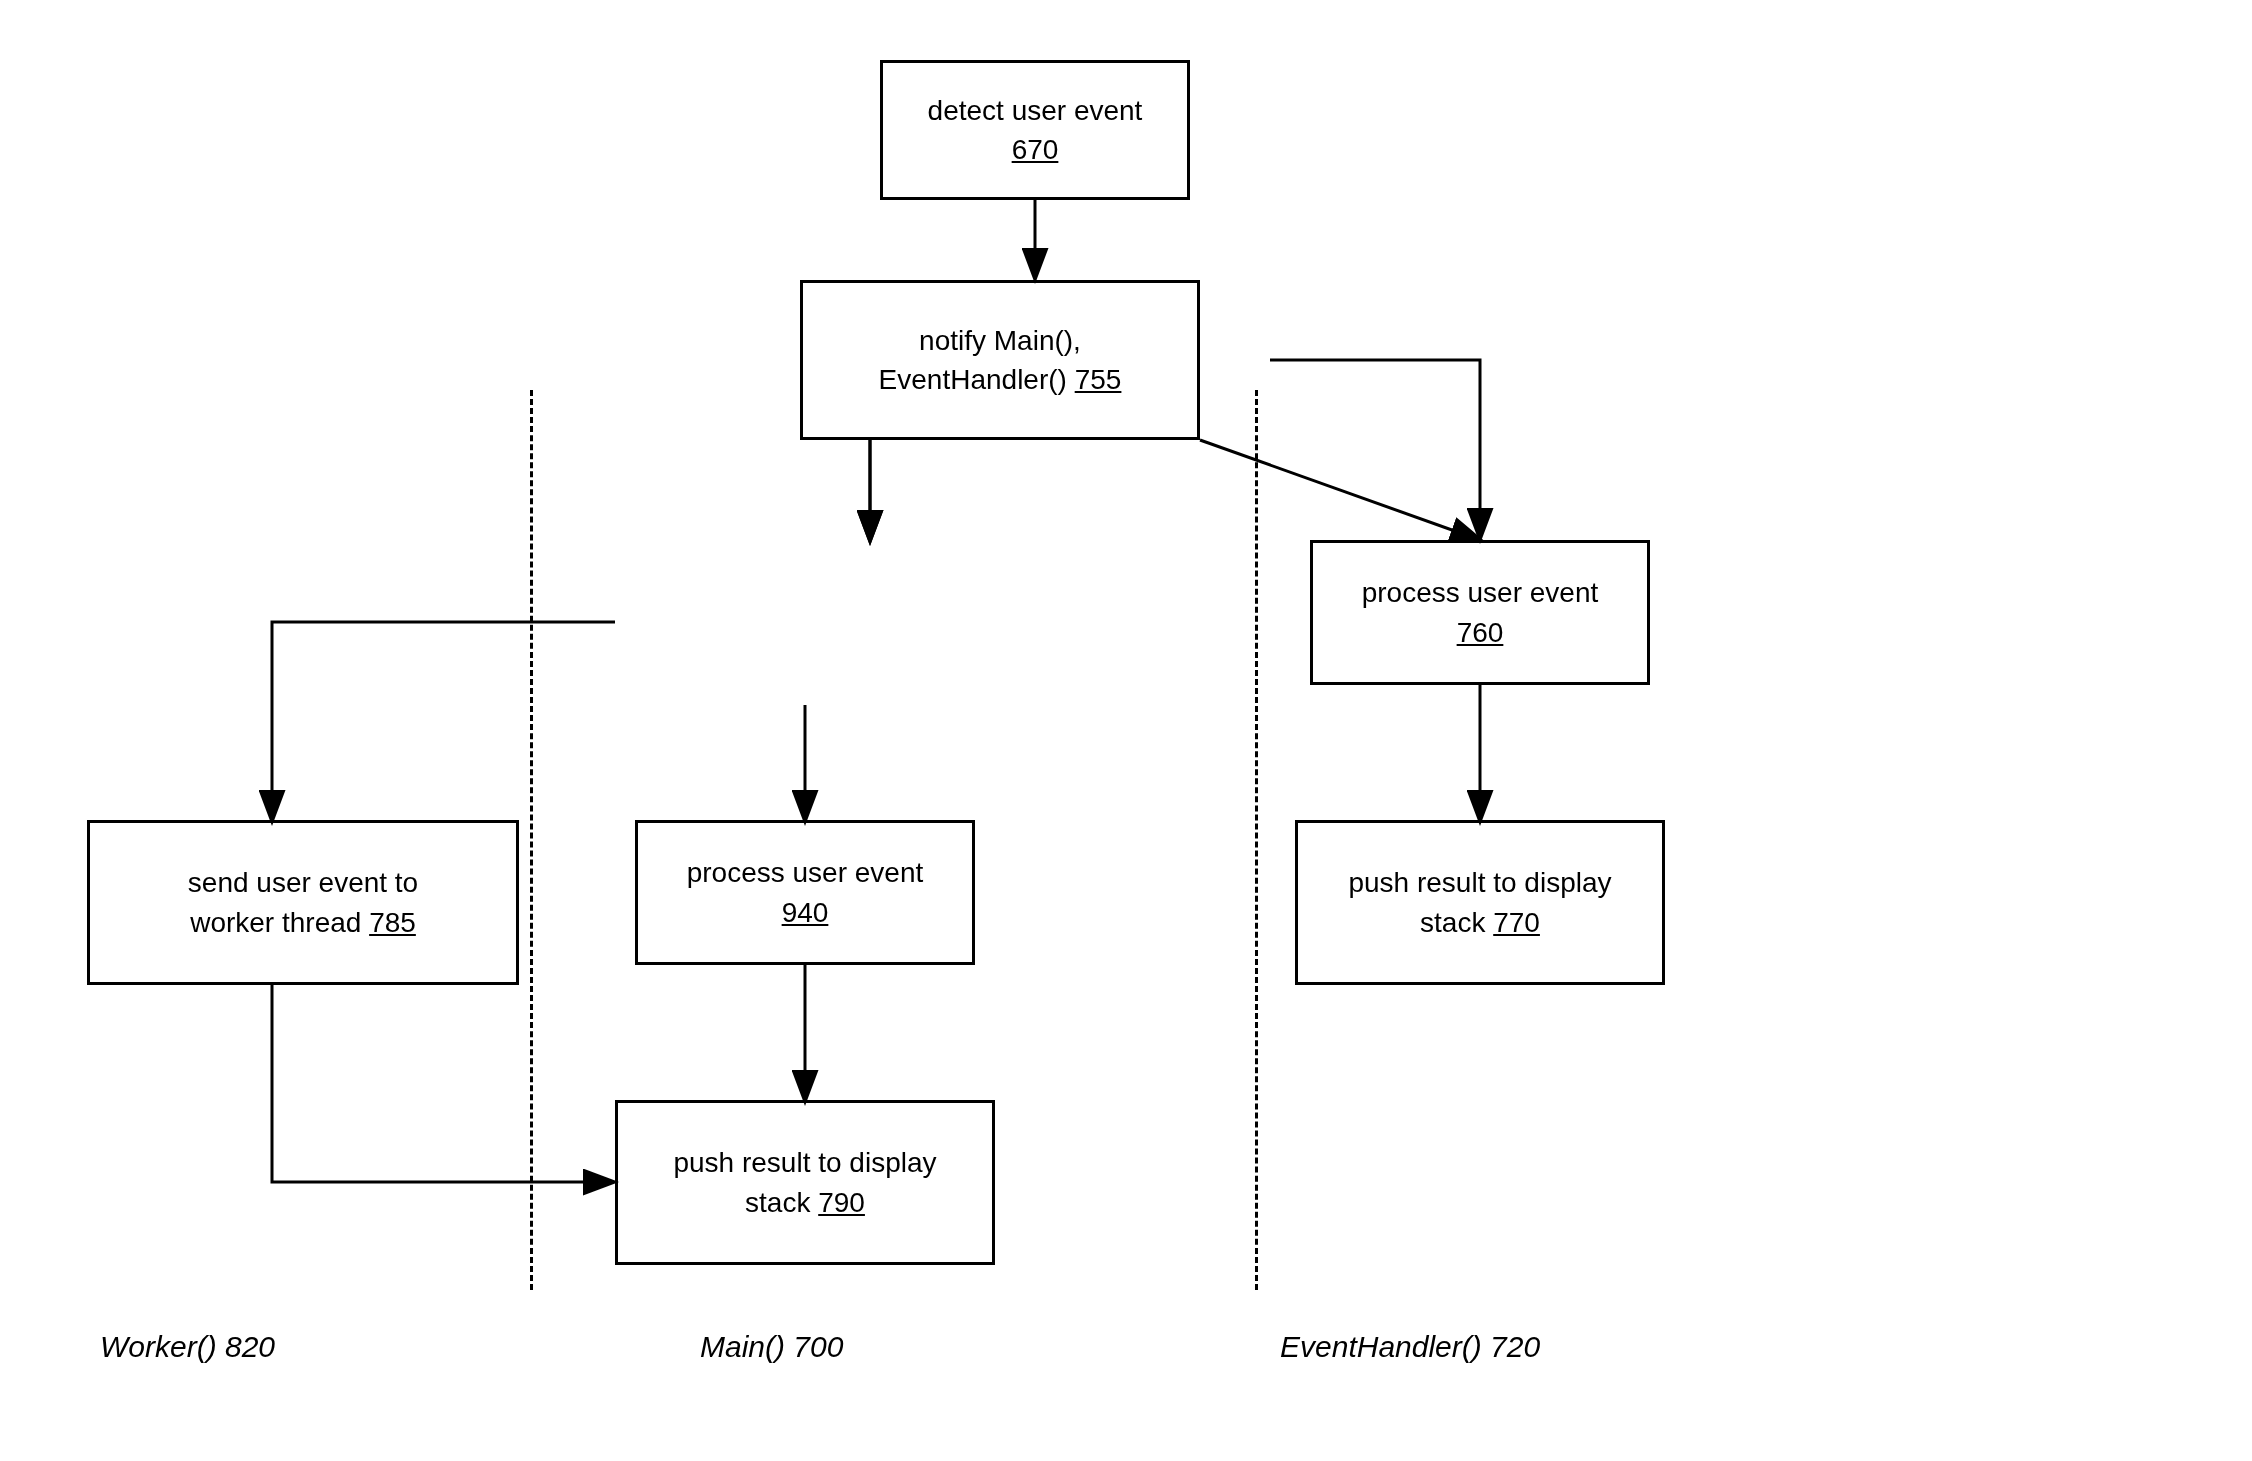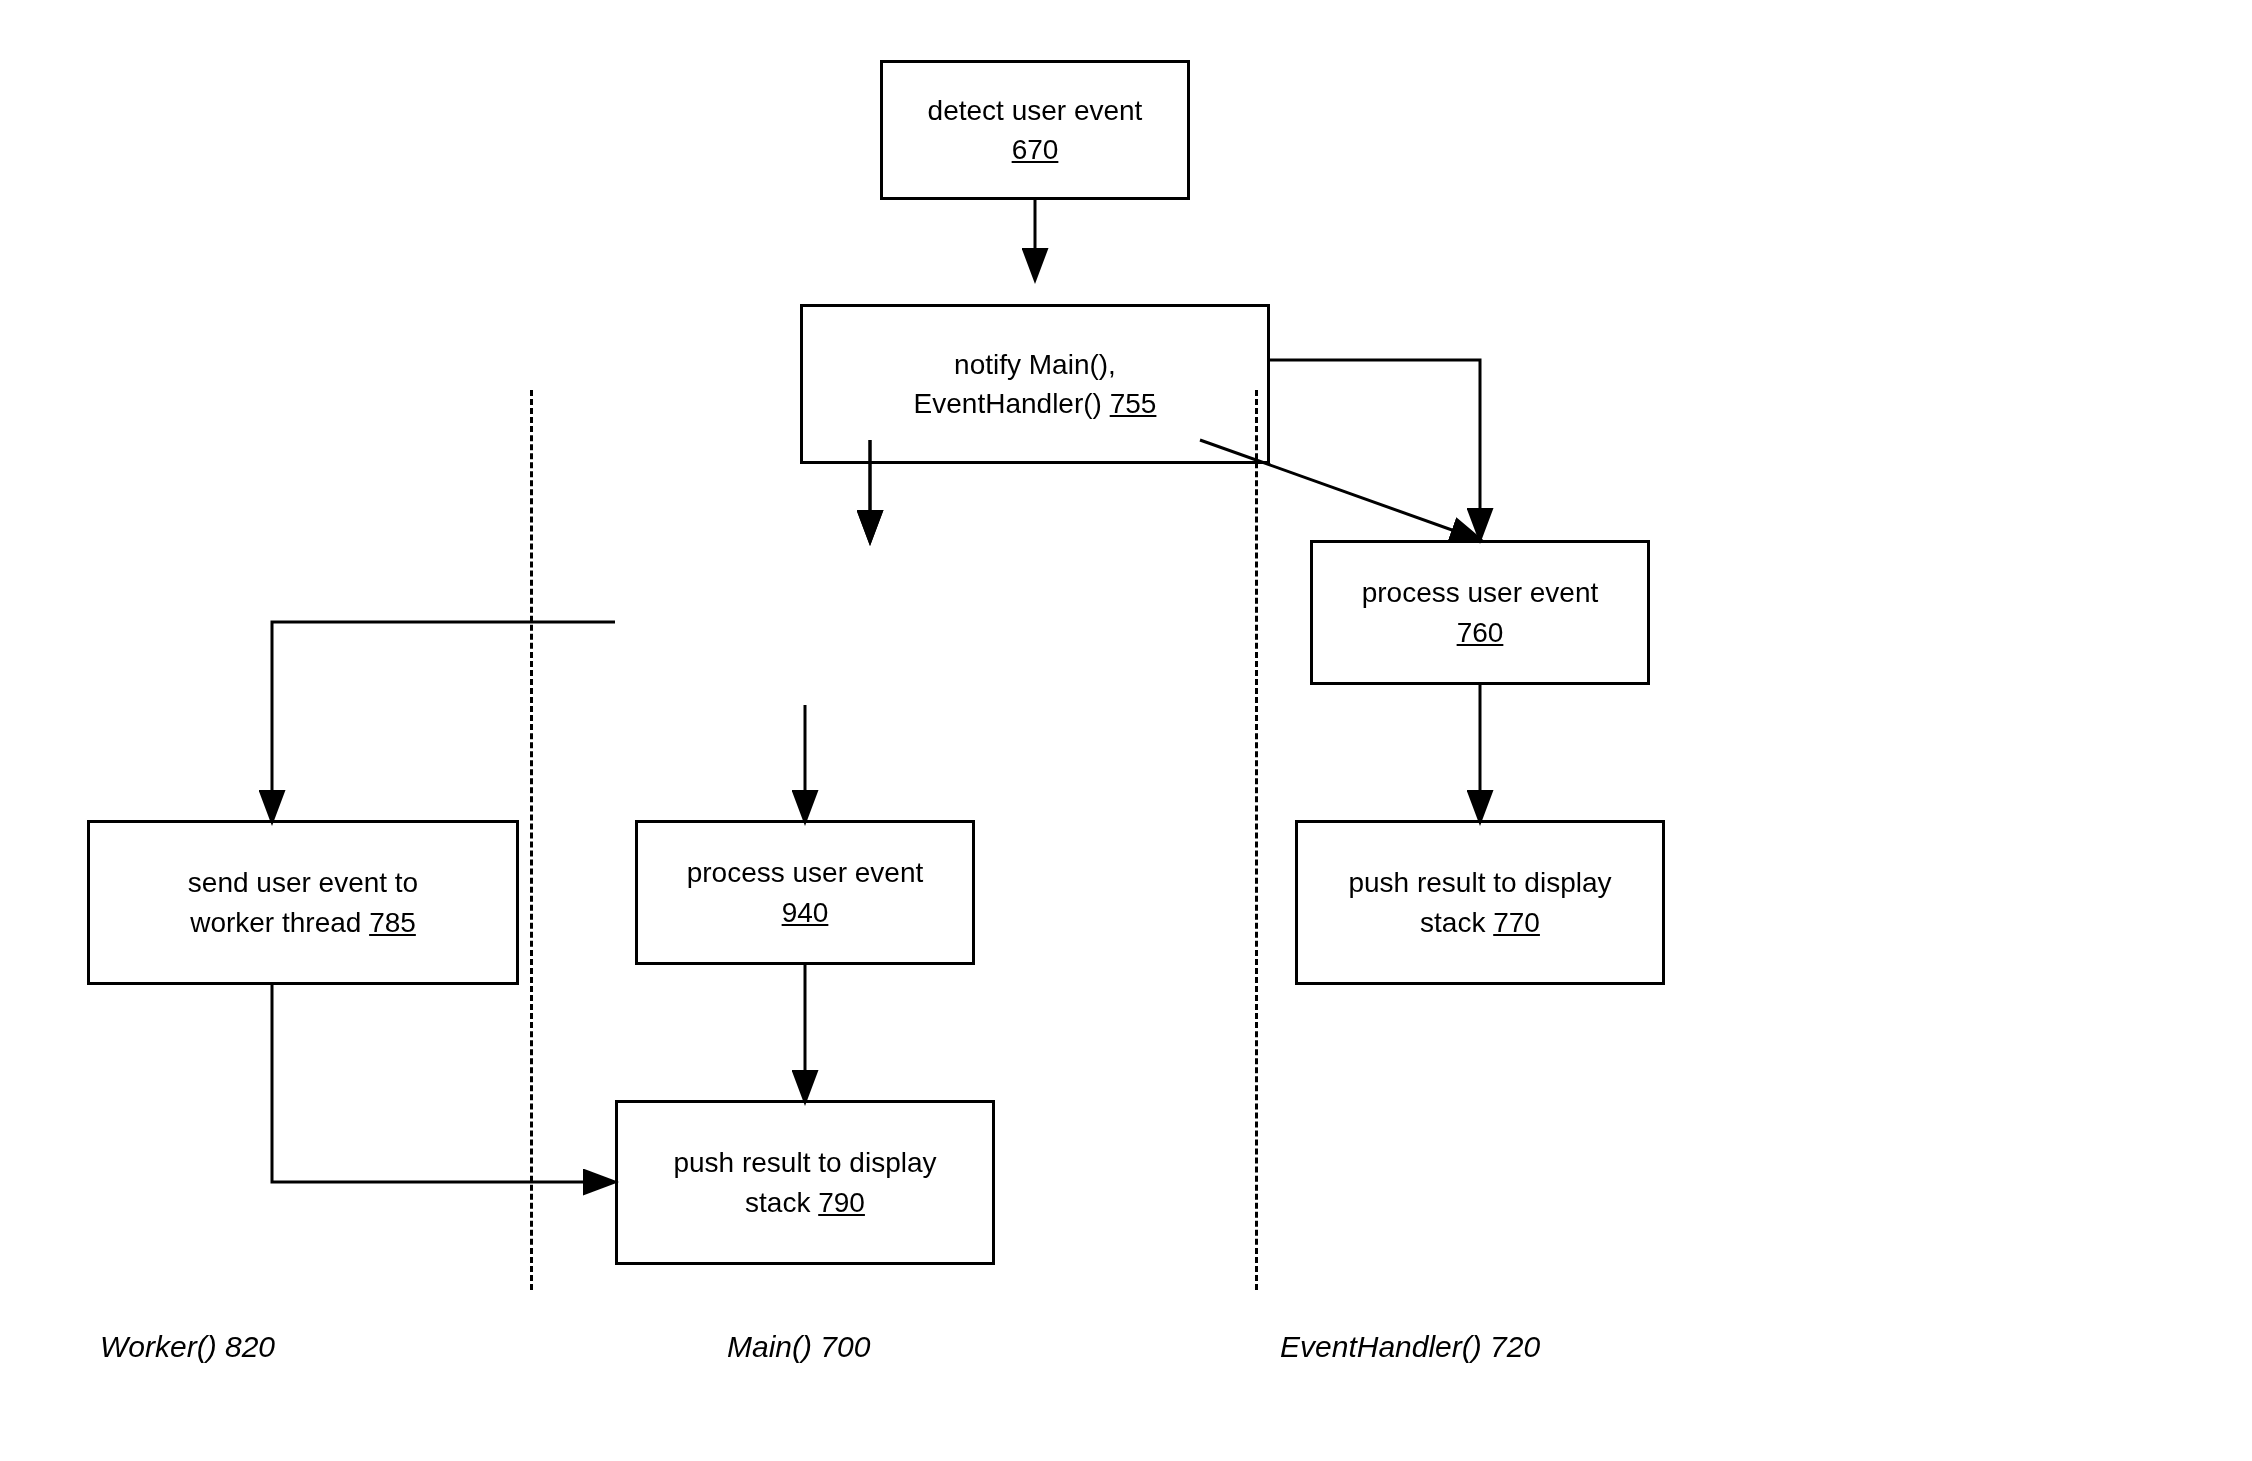--- a/index.html
+++ b/index.html
@@ -52,21 +52,21 @@
   </style>
 </head>
 <body>
 
 <div class="diagram-container">
 
   <div class="box" style="left:880px; top:60px; width:310px; height:140px;">
     <span>detect user event<br><u>670</u></span>
   </div>
 
-  <div class="box" style="left:800px; top:280px; width:470px; height:160px;margin-top:24px;">
+  <div class="box" style="left:800px; top:280px; width:400px; height:160px;">
     <span>notify Main(),<br>EventHandler() <u>755</u></span>
   </div>
 
 
   <div class="box" style="left:1310px; top:540px; width:340px; height:145px;">
     <span>process user event<br><u>760</u></span>
   </div>
 
   <div class="box" style="left:87px; top:820px; width:432px; height:165px;">
     <span>send user event to<br>worker thread <u>785</u></span>
@@ -83,21 +83,21 @@
   <div class="box" style="left:615px; top:1100px; width:380px; height:165px;">
     <span>push result to display<br>stack <u>790</u></span>
   </div>
 
   <div class="dashed-line" style="left: 530px; top: 390px; height: 900px;"></div>
   <div class="dashed-line" style="left: 1255px; top: 390px; height: 900px;"></div>
 
   <div class="lane-label" style="left:100px; top:1330px;">
     <span>Worker() 820</span>
   </div>
-  <div class="lane-label" style="left:700px; top:1330px;margin-left:27px;">
+  <div class="lane-label" style="left:700px; top:1330px;">
     <span>Main() 700</span>
   </div>
   <div class="lane-label" style="left:1280px; top:1330px;">
     <span>EventHandler() 720</span>
   </div>
 
   <svg class="arrows">
     <defs>
       <marker id="arrowhead" markerWidth="12" markerHeight="9" refX="10" refY="4.5" orient="auto">
         <polygon points="0 0, 12 4.5, 0 9" fill="#000"></polygon>

